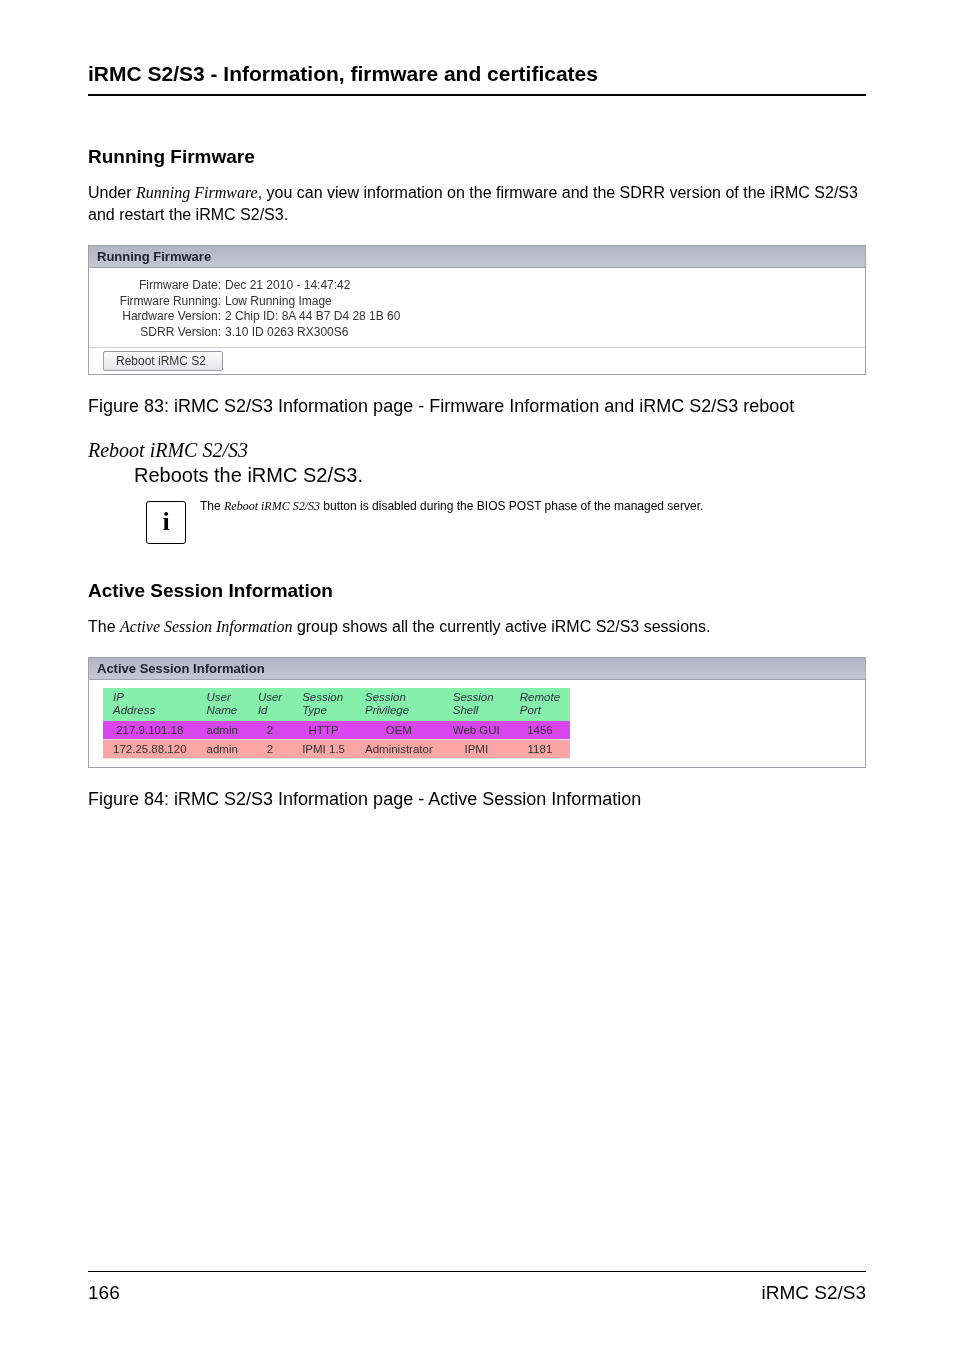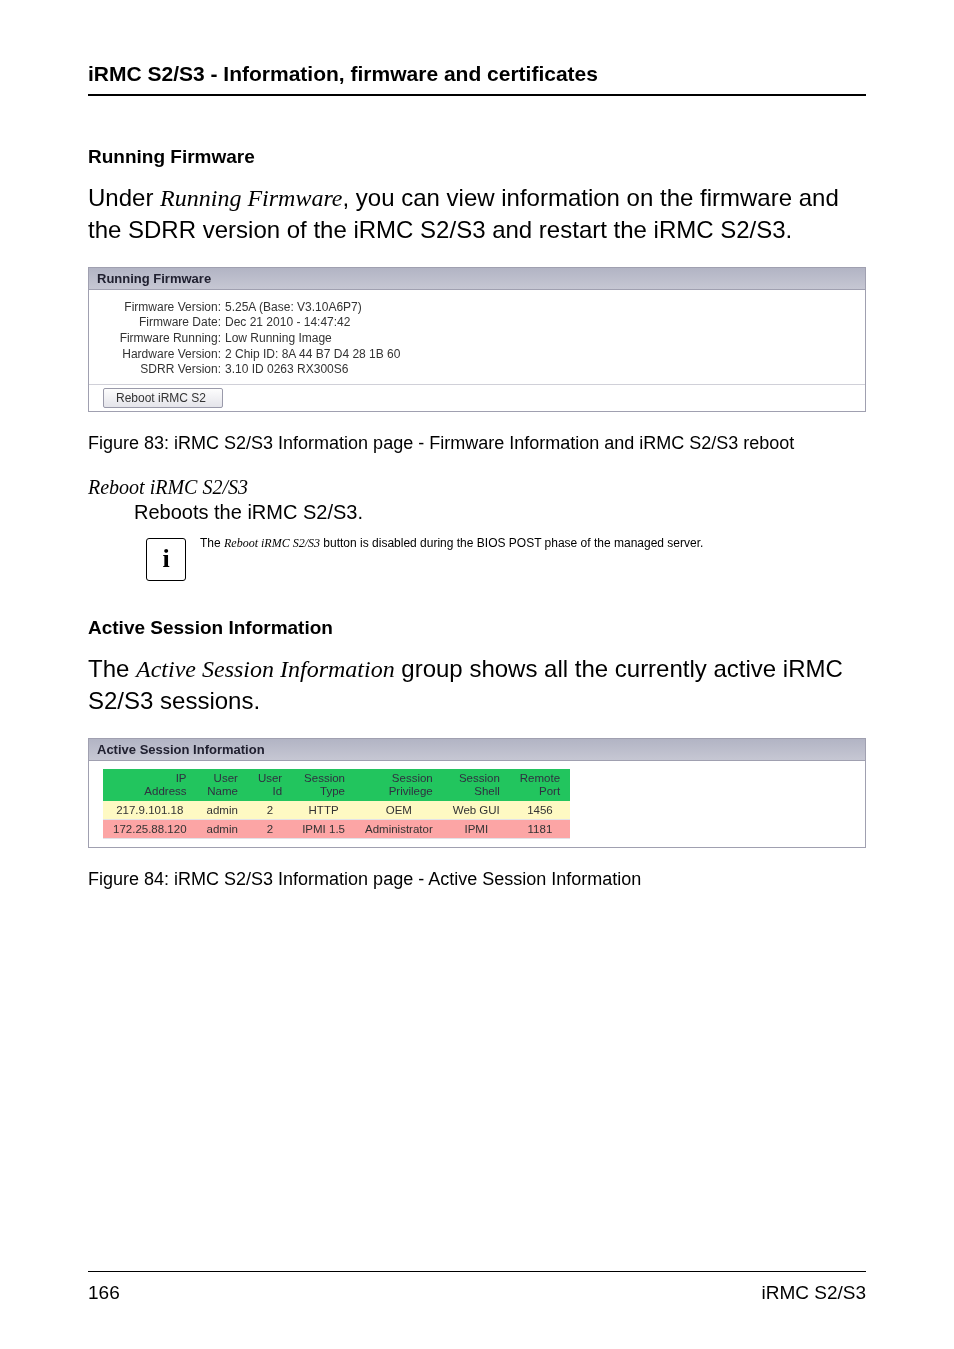--- a/index.html
+++ b/index.html
@@ -25,21 +25,21 @@
     padding-bottom: 8px;
     border-bottom: 2.5px solid #000;
   }
   .sec-heading {
     font-weight: bold;
     font-size: 19px;
     margin-top: 50px;
     margin-bottom: 14px;
   }
   .body-text {
-    font-size: 24px;
+    font-size: 16px;
     line-height: 1.35;
     margin: 0 0 20px 0;
   }
   .italic { font-style: italic; font-family: "Times New Roman", Times, serif; }
   .caption {
     font-size: 18px;
     margin-top: 21px;
     margin-bottom: 8px;
   }
   .dlist-term {
@@ -141,36 +141,37 @@
     border-bottom: 1px solid #a0a0b0;
   }
   .asi-body {
     padding: 8px 6px 8px 14px;
   }
   table.asi {
     border-collapse: collapse;
     font-size: 11.5px;
   }
   table.asi th {
-    background: #22c55e;
+    background: #86efac;
     font-weight: normal;
     color: #303040;
     padding: 3px 10px;
     border: 0;
-    text-align: right;
+    text-align: left;
     line-height: 1.15;
+    font-style: italic;
   }
   table.asi td {
     padding: 3px 10px;
     text-align: center;
     color: #333;
     border-bottom: 1px solid #e2e2e8;
   }
   table.asi tr.row-even td { background: #fca5a5; }
-  table.asi tr.row-odd td { background: #fef9c3; }
+  table.asi tr.row-odd td { background: #d946ef; }
 
   .footer {
     position: absolute;
     left: 88px;
     right: 88px;
     bottom: 45px;
     border-top: 1px solid #000;
     padding-top: 10px;
     display: flex;
     justify-content: space-between;
@@ -187,24 +188,20 @@
 
   <div class="sec-heading">Running Firmware</div>
 
   <p class="body-text">
     <span>Under </span><span class="italic">Running Firmware</span><span>, you can view information on the firmware and the SDRR version of the iRMC S2/S3 and restart the iRMC S2/S3.</span>
   </p>
 
   <div class="panel-rf">
     <div class="panel-rf-title">Running Firmware</div>
     <div class="rf-body">
-      <div class="rf-row">
-        <div class="rf-label">Firmware Version:</div>
-        <div class="rf-value">5.25A (Base: V3.10A6P7)</div>
-      </div>
       <div class="rf-row">
         <div class="rf-label">Firmware Date:</div>
         <div class="rf-value">Dec 21 2010 - 14:47:42</div>
       </div>
       <div class="rf-row">
         <div class="rf-label">Firmware Running:</div>
         <div class="rf-value">Low Running Image</div>
       </div>
       <div class="rf-row">
         <div class="rf-label">Hardware Version:</div>

